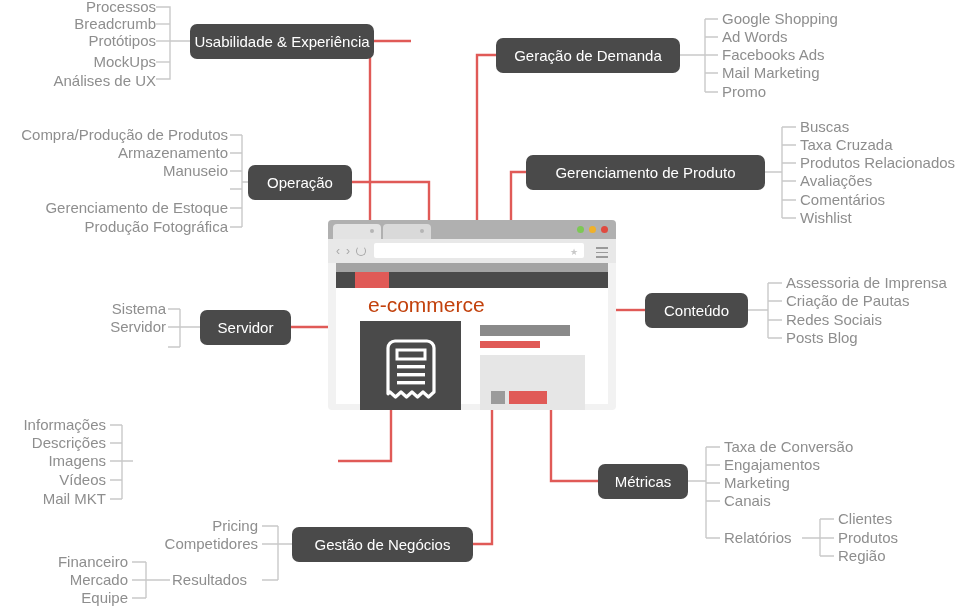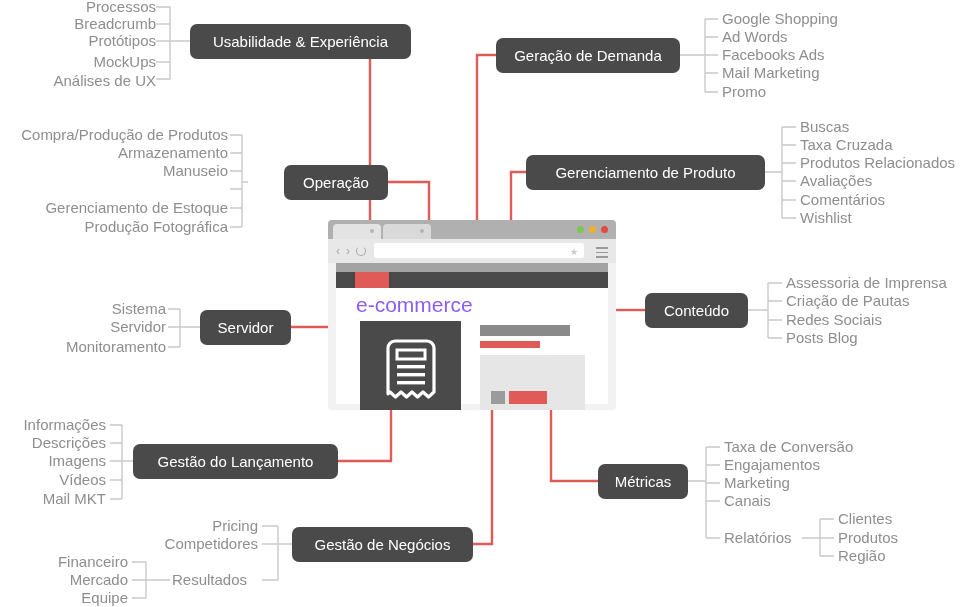--- a/index.html
+++ b/index.html
@@ -76,22 +76,22 @@
   .bw-menu { position:absolute; right:8px; top:8px; width:12px; }
   .bw-menu span { display:block; height:1.5px; background:#9a9a9a; margin-bottom:3px; }
   .bw-page {
     position:absolute; left:8px; top:43px; right:8px; bottom:6px;
     background:#ffffff;
   }
   .bw-hdr-gray { position:absolute; left:0; top:0; width:100%; height:9px; background:#a3a3a3; }
   .bw-hdr-dark { position:absolute; left:0; top:9px; width:100%; height:16px; background:#4a4a4a; }
   .bw-logo-red { position:absolute; left:19px; top:9px; width:34px; height:16px; background:#e05a57; }
   .bw-title {
-    position:absolute; left:20px; top:30px;
-    font-size:21px; color:#8b5cf6;
+    position:absolute; left:32px; top:30px;
+    font-size:21px; color:#c2410c;
   }
   .bw-doc {
     position:absolute; left:24px; top:58px; width:101px; height:97px;
     background:#4a4a4a;
     display:flex; align-items:center; justify-content:center;
   }
   .bw-bar-gray { position:absolute; left:144px; top:62px; width:90px; height:11px; background:#8a8a8a; }
   .bw-bar-red  { position:absolute; left:144px; top:78px; width:60px; height:7px;  background:#e05a57; }
   .bw-panel    { position:absolute; left:144px; top:92px; width:105px; height:60px; background:#e6e6e6; }
   .bw-sq-gray  { position:absolute; left:155px; top:128px; width:14px; height:13px; background:#9b9b9b; }
@@ -151,55 +151,54 @@
 
       <path d="M551,410 L551,481 L598,481"></path>
     </g>
   </svg>
 
   <div class="leaf r" style="left:0px; top:-2px; width:156px;">Processos</div>
   <div class="leaf r" style="left:0px; top:15px; width:156px;">Breadcrumb</div>
   <div class="leaf r" style="left:0px; top:32px; width:156px;">Protótipos</div>
   <div class="leaf r" style="left:0px; top:53px; width:156px;">MockUps</div>
   <div class="leaf r" style="left:0px; top:72px; width:156px;">Análises de UX</div>
-  <div class="node" style="left:190px; top:24px; width:221px; height:35px;">
+  <div class="node" style="left:190px; top:24px; width:184px; height:35px;">
     <span>Usabilidade &amp; Experiência</span>
   </div>
 
   <div class="node" style="left:496px; top:38px; width:184px; height:35px;">
     <span>Geração de Demanda</span>
   </div>
   <div class="leaf l" style="left:722px; top:10px;">Google  Shopping</div>
   <div class="leaf l" style="left:722px; top:28px;">Ad Words</div>
   <div class="leaf l" style="left:722px; top:46px;">Facebooks Ads</div>
   <div class="leaf l" style="left:722px; top:64px;">Mail Marketing</div>
   <div class="leaf l" style="left:722px; top:83px;">Promo</div>
 
   <div class="leaf r" style="left:0px; top:126px; width:228px;">Compra/Produção de Produtos</div>
   <div class="leaf r" style="left:0px; top:144px; width:228px;">Armazenamento</div>
   <div class="leaf r" style="left:0px; top:162px; width:228px;">Manuseio</div>
   <div class="leaf r" style="left:0px; top:199px; width:228px;">Gerenciamento de Estoque</div>
   <div class="leaf r" style="left:0px; top:218px; width:228px;">Produção Fotográfica</div>
-  <div class="node" style="left:248px; top:165px; width:104px; height:35px;margin-left:36px;">
+  <div class="node" style="left:248px; top:165px; width:104px; height:35px;">
     <span>Operação</span>
   </div>
 
   <div class="node" style="left:526px; top:155px; width:239px; height:35px;">
     <span>Gerenciamento de Produto</span>
   </div>
   <div class="leaf l" style="left:800px; top:118px;">Buscas</div>
   <div class="leaf l" style="left:800px; top:136px;">Taxa Cruzada</div>
   <div class="leaf l" style="left:800px; top:154px;">Produtos Relacionados</div>
   <div class="leaf l" style="left:800px; top:172px;">Avaliações</div>
   <div class="leaf l" style="left:800px; top:191px;">Comentários</div>
   <div class="leaf l" style="left:800px; top:209px;text-align:right;">Wishlist</div>
 
   <div class="leaf r" style="left:0px; top:300px; width:166px;">Sistema</div>
   <div class="leaf r" style="left:0px; top:318px; width:166px;">Servidor</div>
-  <div class="leaf r" style="left:0px; top:338px; width:166px;">Monitoramento</div>
   <div class="node" style="left:200px; top:310px; width:91px; height:35px;">
     <span>Servidor</span>
   </div>
 
   <div id="browser">
     <div class="bw-topbar"></div>
     <div class="bw-tab t1">
         <span class="x"></span>
       </div>
     <div class="bw-tab t2">
@@ -255,23 +254,20 @@
   <div class="leaf l" style="left:786px; top:274px;">Assessoria de Imprensa</div>
   <div class="leaf l" style="left:786px; top:292px;">Criação de Pautas</div>
   <div class="leaf l" style="left:786px; top:311px;">Redes Sociais</div>
   <div class="leaf l" style="left:786px; top:329px;">Posts Blog</div>
 
   <div class="leaf r" style="left:0px; top:416px; width:106px;">Informações</div>
   <div class="leaf r" style="left:0px; top:434px; width:106px;">Descrições</div>
   <div class="leaf r" style="left:0px; top:452px; width:106px;">Imagens</div>
   <div class="leaf r" style="left:0px; top:471px; width:106px;">Vídeos</div>
   <div class="leaf r" style="left:0px; top:490px; width:106px;">Mail MKT</div>
-  <div class="node" style="left:133px; top:444px; width:205px; height:35px;">
-    <span>Gestão do Lançamento</span>
-  </div>
 
   <div class="leaf r" style="left:100px; top:517px; width:158px;">Pricing</div>
   <div class="leaf r" style="left:100px; top:535px; width:158px;">Competidores</div>
   <div class="leaf l" style="left:172px; top:571px;">Resultados</div>
   <div class="leaf r" style="left:0px; top:553px; width:128px;">Financeiro</div>
   <div class="leaf r" style="left:0px; top:571px; width:128px;">Mercado</div>
   <div class="leaf r" style="left:0px; top:589px; width:128px;">Equipe</div>
   <div class="node" style="left:292px; top:527px; width:181px; height:35px;">
     <span>Gestão de Negócios</span>
   </div>

